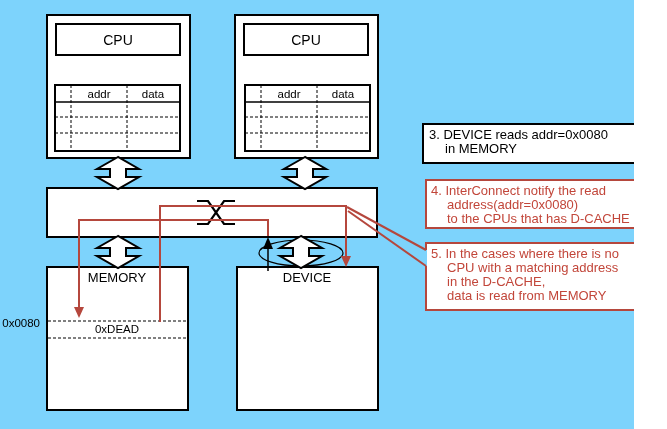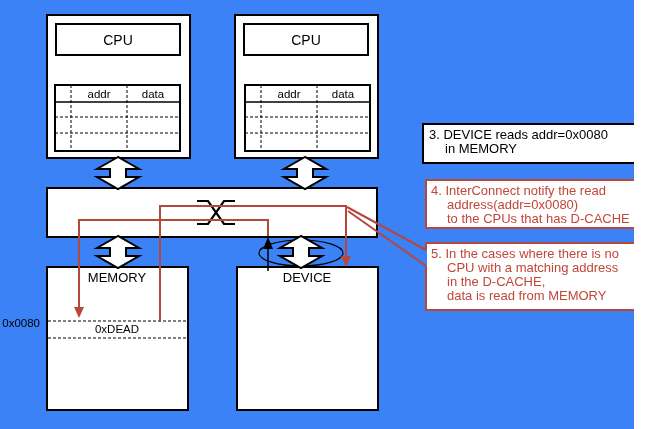--- a/index.html
+++ b/index.html
@@ -1,16 +1,16 @@
 <!DOCTYPE html>
 <html><head>
 <meta charset="utf-8">
 <style>
   html,body{margin:0;padding:0;background:#fff;}
-  .stage{position:relative;width:634px;height:429px;background:#3b82f6;overflow:hidden;}
+  .stage{position:relative;width:634px;height:429px;background:#7dd3fc;overflow:hidden;}
   svg text{font-family:"Liberation Sans","DejaVu Sans",sans-serif;fill:#000;}
   .blk{fill:#fff;stroke:#000;stroke-width:2;}
   .arrow{fill:#fff;stroke:#000;stroke-width:2;stroke-linejoin:miter;}
   .thin{stroke:#000;stroke-width:1.5;fill:none;}
   .hair{stroke:#000;stroke-width:1.2;fill:none;}
   .dash{stroke:#000;stroke-width:1;fill:none;stroke-dasharray:3 2;}
   .red{stroke:#b5473d;stroke-width:2;fill:none;stroke-linejoin:miter;}
   .redfill{fill:#b5473d;stroke:none;}
   .redbox{fill:#fff;stroke:#b5473d;stroke-width:2;}
   .redtext{fill:#c2463a;}

